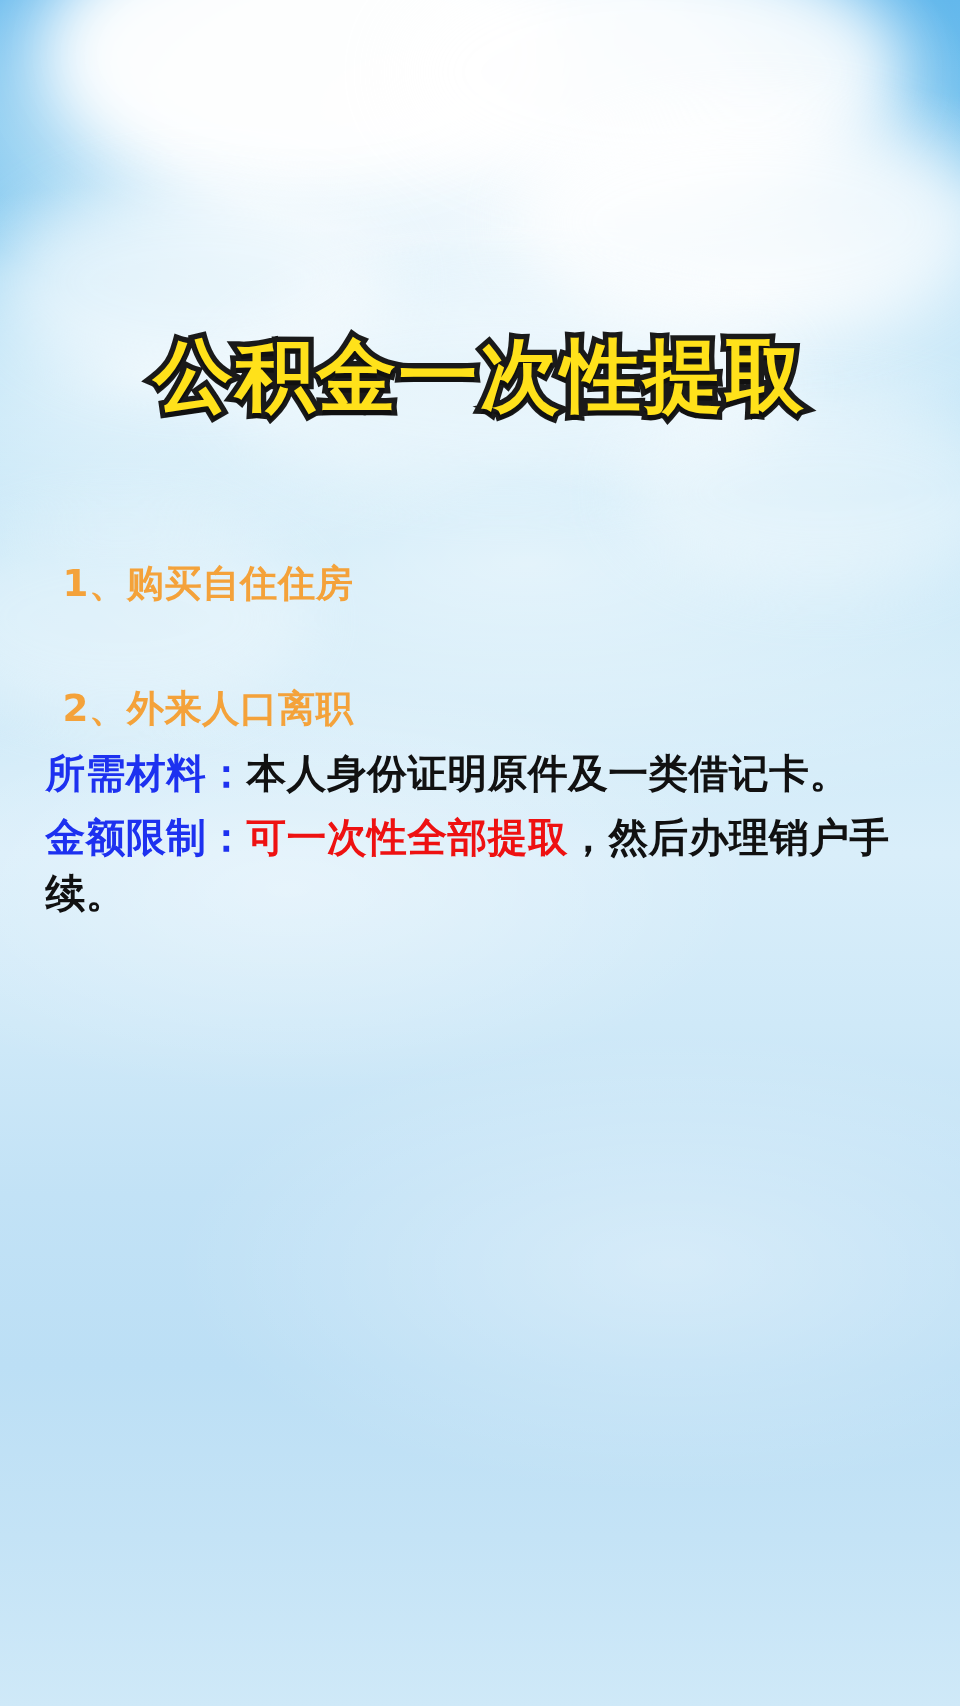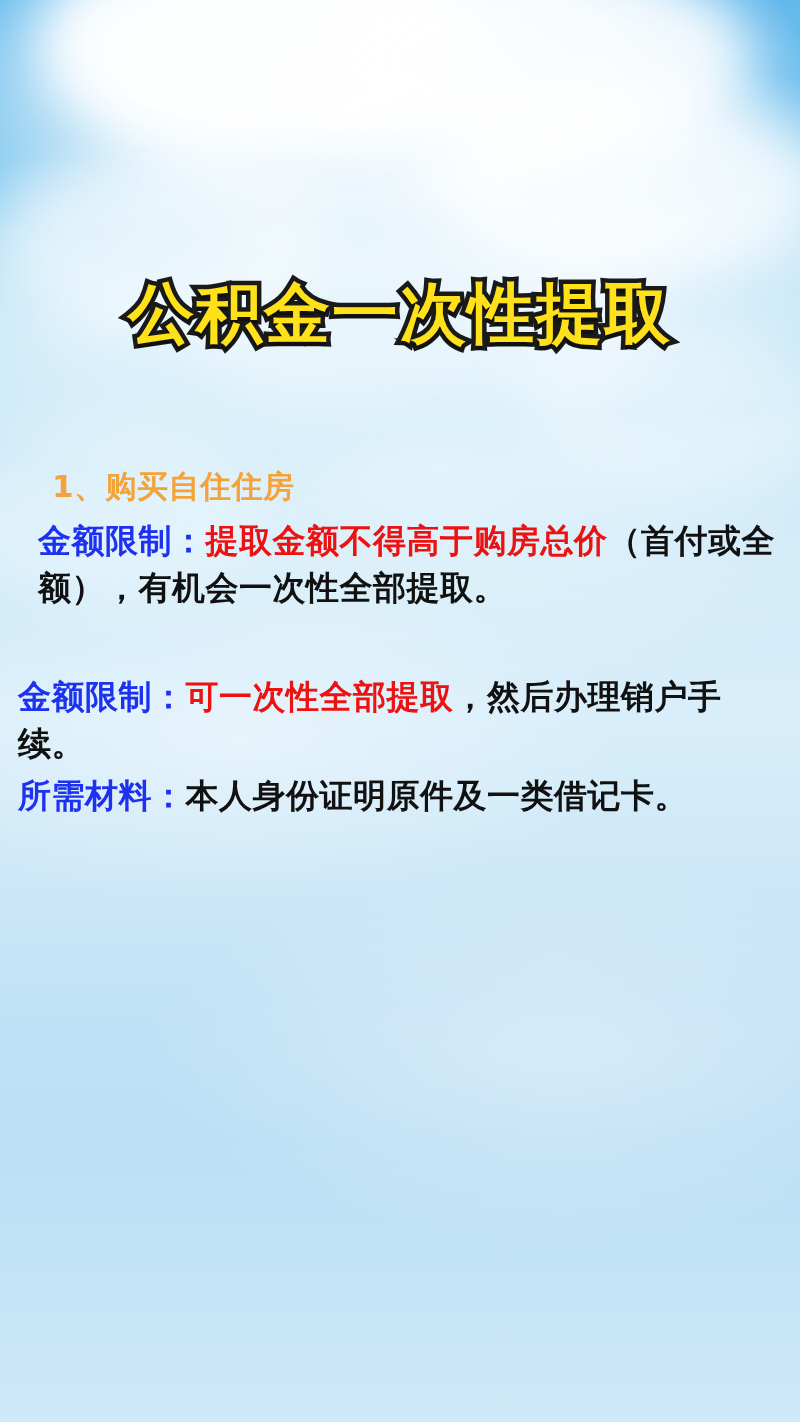--- a/index.html
+++ b/index.html
@@ -48,21 +48,21 @@
   .c2 { left: 330px; top: -40px;  width: 420px; height: 200px; opacity: 0.85; }
   .c3 { left: 430px; top: 90px;   width: 390px; height: 190px; opacity: 0.7; }
   .c4 { left: 0px;   top: 150px;  width: 330px; height: 170px; opacity: 0.55; }
   .c5 { left: 180px; top: 230px;  width: 480px; height: 180px; opacity: 0.45; }
   .c6 { left: 520px; top: 330px;  width: 330px; height: 160px; opacity: 0.38; }
   .c7 { left: -60px; top: 430px;  width: 320px; height: 170px; opacity: 0.3; }
 
   .content {
     position: relative;
     z-index: 3;
-    padding: 0 18px;
+    padding: 0 38px;
   }
 
   .title-wrap {
     text-align: center;
     margin-top: 278px;
     height: 96px;
   }
   .title {
     display: inline-block;
     font-family: "DejaVu Sans", "Liberation Sans", sans-serif;
@@ -73,21 +73,21 @@
     -webkit-text-stroke: 9px #1a1a1a;
     paint-order: stroke fill;
     text-shadow:
       0 4px 0 rgba(0,0,0,0.35);
     line-height: 1.1;
   }
 
   .section {
     margin-top: 40px;
   }
-  .section-1 { margin-top: 92px; margin-left: 20px; }
+  .section-1 { margin-top: 92px; }
   .section-2 { margin-top: 62px; }
 
   .sec-head {
     font-family: "DejaVu Sans", "Liberation Sans", sans-serif;
     font-size: 31px;
     font-weight: bold;
     color: #f4a23a;
     margin: 0 0 10px 14px;
     letter-spacing: 0.5px;
   }
@@ -121,31 +121,29 @@
 
     <div class="title-wrap">
       <div class="title">公积金一次性提取</div>
     </div>
 
     <div class="section section-1">
       <div class="sec-head">1、购买自住住房</div>
 
 
 
-      <p class="para">
-        <span class="lbl">金额限制：</span><span class="red">提取金额不得高于购房总价</span><span class="blk">（首付或全额），有机会一次性全部提取。</span>
-      </p>
     </div>
 
     <div class="section section-2">
+      <div class="sec-head">2、外来人口离职</div>
 
 
       <p class="para">
-        <span class="lbl">金额限制：</span><span class="red">可一次性全部提取</span><span class="blk">，然后办理销户手续。</span>
+        <span class="lbl">所需材料：</span><span class="blk">本人身份证明原件及一类借记卡。</span>
       </p>
 
       <p class="para">
-        <span class="lbl">所需材料：</span><span class="blk">本人身份证明原件及一类借记卡。</span>
+        <span class="lbl">金额限制：</span><span class="red">可一次性全部提取</span><span class="blk">，然后办理销户手续。</span>
       </p>
     </div>
 
   </div>
 </div>
 
 </body></html>

